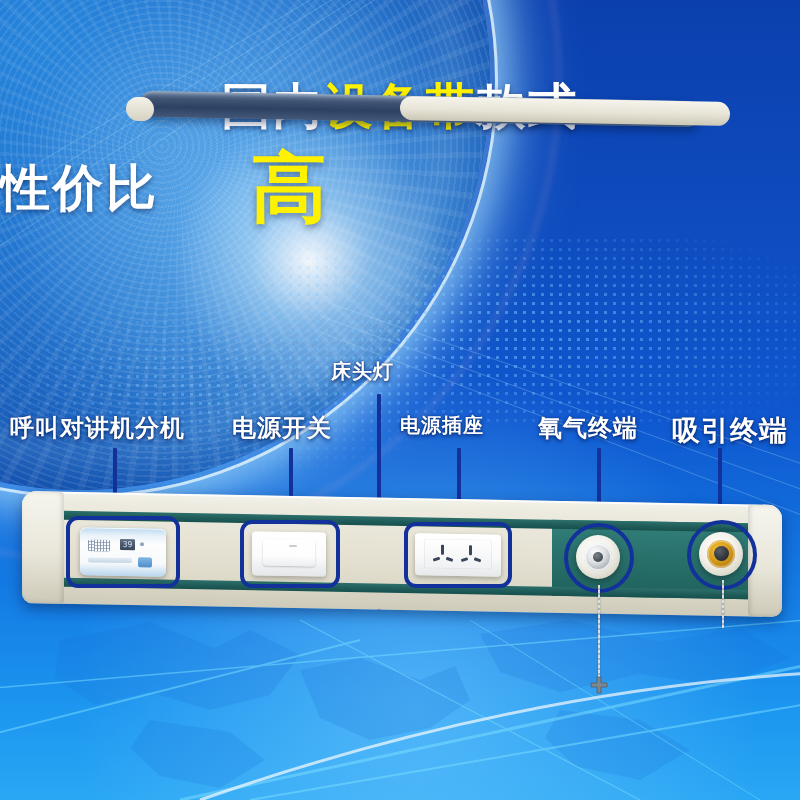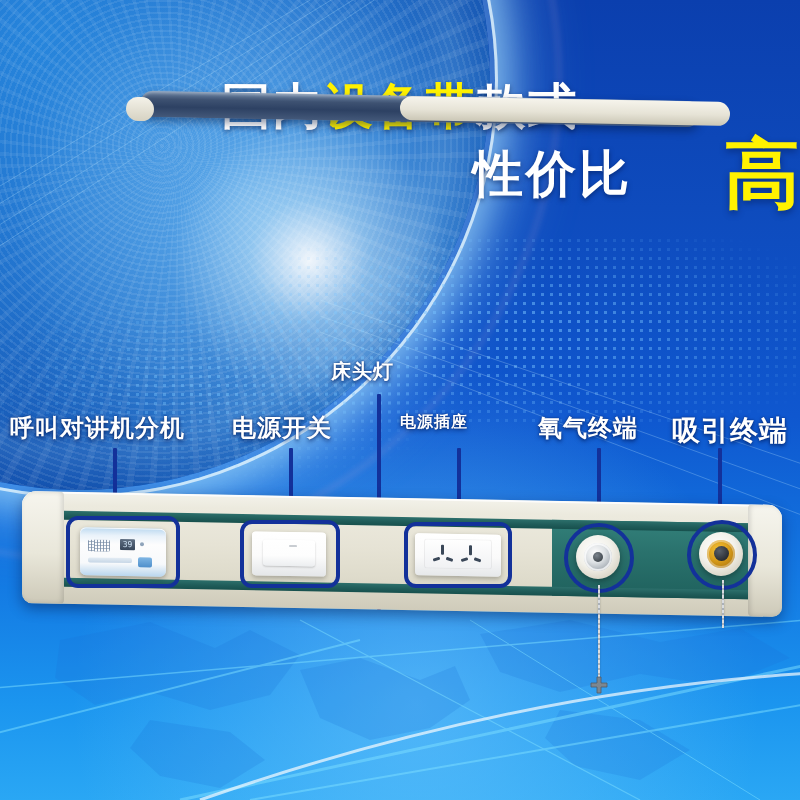--- a/index.html
+++ b/index.html
@@ -78,21 +78,21 @@
 
   
   .headline{ position:absolute; left:0; top:76px; width:800px; }
   .h-line1{
     text-align:center; font-size:49px; font-weight:bold; letter-spacing:2px;
     line-height:60px; color:#ffffff;
     text-shadow:0 2px 5px rgba(0,20,70,.55);
   }
   .h-line1 .hl{ color:#fff200; }
   .h-line2{
-    margin-top:0; text-align:right; line-height:74px;
+    margin-top:14px; text-align:left; line-height:74px;
     font-size:0;
   }
   .h-line2 .w{
     display:inline-block; font-size:50px; font-weight:bold; color:#ffffff;
     letter-spacing:3px; vertical-align:middle;
     text-shadow:0 2px 5px rgba(0,20,70,.55);
   }
   .h-line2 .big{
     display:inline-block; font-size:76px; font-weight:bold; color:#fff200;
     margin-left:92px; vertical-align:middle; line-height:76px;
@@ -299,21 +299,21 @@
   </div>
 
   <div class="headline">
     <div class="h-line1"><span>国内</span><span class="hl">设备带</span><span>款式</span></div>
     <div class="h-line2"><span class="w">性价比</span><span class="big">高</span></div>
   </div>
 
   <div class="callout" style="left:232px; top:412px; font-size:24px;">电源开关</div>
   <div class="callout" style="left:10px;  top:412px; font-size:24px;">呼叫对讲机分机</div>
   <div class="callout" style="left:331px; top:358px; font-size:20px;">床头灯</div>
-  <div class="callout" style="left:400px; top:412px; font-size:16px;">电源插座</div>
+  <div class="callout" style="left:400px; top:412px; font-size:20px;">电源插座</div>
   <div class="callout" style="left:538px; top:412px; font-size:24px;">氧气终端</div>
   <div class="callout" style="left:672px; top:412px; font-size:28px;">吸引终端</div>
 
   <div class="leader" style="left:113px; top:448px; height:84px;"></div>
   <div class="leader" style="left:289px; top:448px; height:86px;"></div>
   <div class="leader" style="left:377px; top:394px; height:216px;"></div>
   <div class="leader" style="left:457px; top:448px; height:88px;"></div>
   <div class="leader" style="left:597px; top:448px; height:84px;"></div>
   <div class="leader" style="left:718px; top:448px; height:80px;"></div>
 

